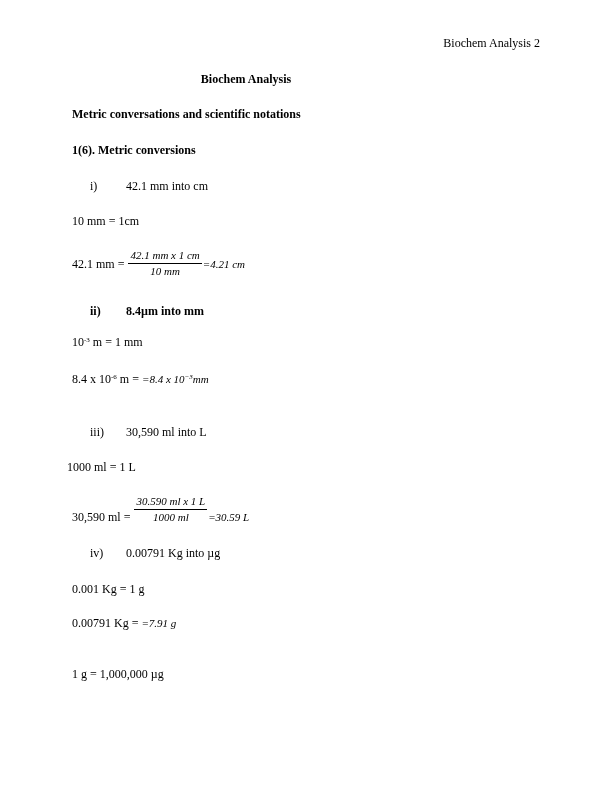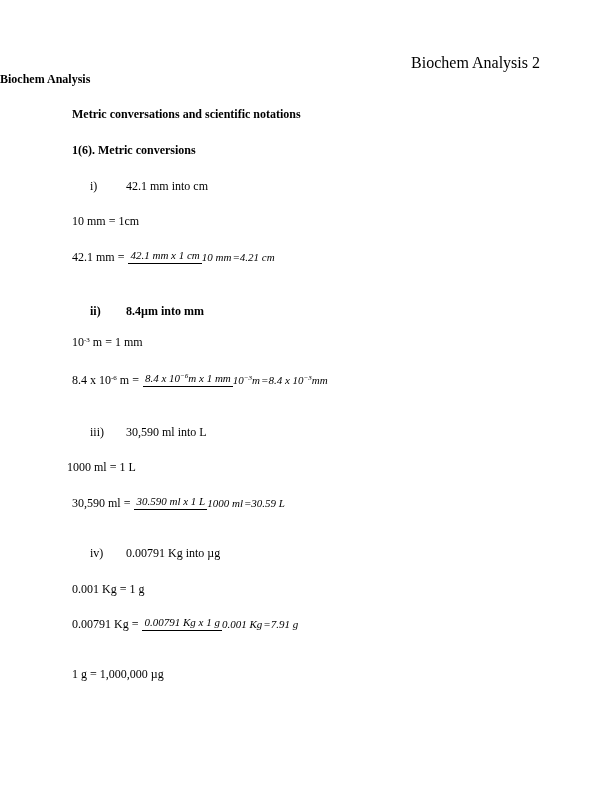--- a/index.html
+++ b/index.html
@@ -1,25 +1,25 @@
 <!DOCTYPE html>
 <html><head>
   <meta charset="utf-8">
   <style>
     html, body { margin: 0; padding: 0; background: #ffffff; }
     body { width: 612px; height: 792px; position: relative; overflow: hidden;
            font-family: "Liberation Serif", "DejaVu Serif", serif; color: #000; font-size: 12px; }
     .abs { position: absolute; white-space: nowrap; line-height: 14px; }
-    .header { right: 72px; top: 36px; font-size: 16px; margin-top: 20px; }
-    .title { left: 0; width: 492px; text-align: left; top: 72px; font-weight: bold; }
+    .header { right: 72px; top: 36px; font-size: 12px; }
+    .title { left: 0; width: 492px; text-align: center; top: 72px; font-weight: bold; }
     .bold { font-weight: bold; }
     .item-num { display: inline-block; width: 36px; }
     sup { font-size: 7px; vertical-align: 4px; line-height: 0; }
     .eq { display: flex; align-items: center; }
-    .frac { display: inline-flex; flex-direction: row; align-items: center; margin: 0 1px; font-size: 11px; }
+    .frac { display: inline-flex; flex-direction: column; align-items: center; margin: 0 1px; font-size: 11px; }
     .frac .num { border-bottom: 1px solid #000; padding: 0 2px 1px 2px; line-height: 13px; }
     .frac .den { padding-top: 1px; line-height: 13px; }
     .math { font-size: 11px; }
     .it { font-style: italic; }
   </style>
 </head>
 <body>
 
 <div class="abs header">Biochem Analysis 2</div>
 
@@ -43,24 +43,20 @@
 </div>
 
 <div class="abs" style="left:90px; top:304px;font-weight:bold;">
   <span class="item-num">ii)</span><span>8.4µm into mm</span>
 </div>
 <div class="abs" style="left:72px; top:335px;text-align:right;">
   <span>10</span><sup>-3</sup><span style="white-space:pre;"> m = 1 mm</span>
 </div>
 <div class="abs eq" style="left:72px; top:372px;">
   <span style="white-space:pre;"><span>8.4 x 10</span><sup>-6</sup><span> m = </span></span>
-  <span class="frac it">
-    <span class="num"><span>8.4 x 10</span><sup>−6</sup><span>m x 1 mm</span></span>
-    <span class="den"><span>10</span><sup>−3</sup><span>m</span></span>
-  </span>
   <span class="math it"><span>=8.4 x 10</span><sup>−3</sup><span>mm</span></span>
 </div>
 
 <div class="abs" style="left:90px; top:425px;">
   <span class="item-num">iii)</span><span>30,590 ml into L</span>
 </div>
 <div class="abs" style="left:60px; top:460px;margin-left:7px;">1000 ml = 1 L</div>
 <div class="abs eq" style="left:72px; top:495px;align-items:flex-end;">
   <span style="white-space:pre;">30,590 ml = </span>
   <span class="frac it">
@@ -69,19 +65,15 @@
   </span>
   <span class="math it">=30.59 L</span>
 </div>
 
 <div class="abs" style="left:90px; top:546px;">
   <span class="item-num">iv)</span><span>0.00791 Kg into µg</span>
 </div>
 <div class="abs" style="left:72px; top:582px;">0.001 Kg = 1 g</div>
 <div class="abs eq" style="left:72px; top:616px;">
   <span style="white-space:pre;font-family:Liberation Serif, serif;">0.00791 Kg = </span>
-  <span class="frac it">
-    <span class="num">0.00791 Kg x 1 g</span>
-    <span class="den">0.001 Kg</span>
-  </span>
   <span class="math it">=7.91 g</span>
 </div>
 <div class="abs" style="left:72px; top:667px;">1 g = 1,000,000 µg</div>
 
 </body></html>

